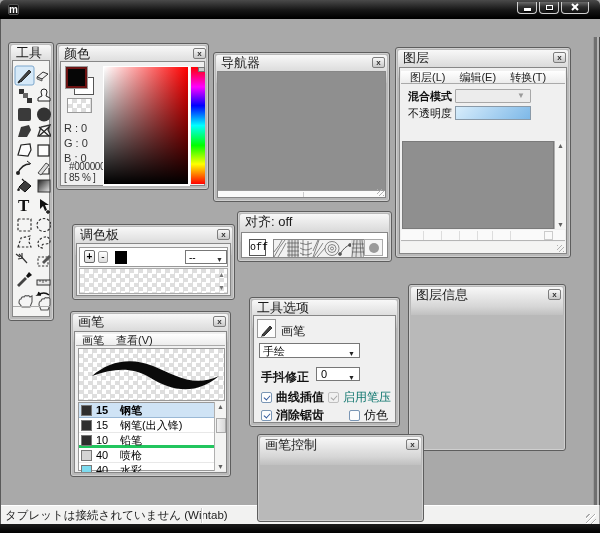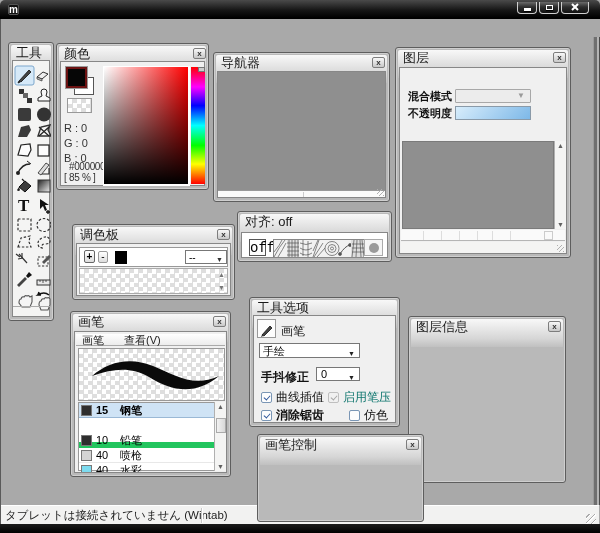--- a/index.html
+++ b/index.html
@@ -167,25 +167,26 @@
     <div class="abs gray" style="left:0;top:0;right:0;height:119px;border-bottom:1px solid #999"></div>
     <div class="abs" style="left:85px;top:120px;width:1px;bottom:0;background:#ccc"></div>
     <div class="abs" style="right:1px;bottom:1px;width:7px;height:7px;background:repeating-linear-gradient(135deg,#b0b0b0 0 1px,transparent 1px 3px)"></div>
   </div>
  </div>
 
  <div class="panel" id="p-layers" style="left:395px;top:47px;width:176px;height:211px">
   <div class="ptitle">图层</div>
   <div class="pclose" style="right:4px;top:4px">x</div>
   <div class="pbody" style="left:3px;top:19px;right:3px;bottom:3px">
+   <div class="abs" style="left:1px;top:3px;right:1px;height:13px;background:linear-gradient(#fff,#ececec);border-bottom:1px solid #aaa;font-size:11px;color:#222;line-height:12px"><span style="margin-left:9px">图层(L)</span><span style="margin-left:14px">编辑(E)</span><span style="margin-left:14px">转换(T)</span></div>
    <div class="abs" style="left:8px;top:21px;font-size:11px;color:#111;font-weight:bold">混合模式</div>
    <div class="abs" style="left:55px;top:20.5px;width:76px;height:14px;background:#ececec;border:1px solid #a8a8a8;border-radius:1px">
           <span class="abs" style="right:5px;top:1px;color:#9a9a9a;font-size:8px">▼</span>
         </div>
-   <div class="abs" style="left:8px;top:38px;font-size:11px;color:#111;font-weight:bold">不透明度</div>
+   <div class="abs" style="left:8px;top:38px;font-size:11px;color:#111;font-weight:normal">不透明度</div>
    <div class="abs" style="left:55px;top:37.5px;width:76px;height:14px;border:1px solid #8a9aa8;background:linear-gradient(135deg,#d8edfb,#7db8e8)"></div>
    <div class="abs gray" style="left:2px;top:73px;width:152px;height:88px;border:1px solid #7a7a7a"></div>
    <div class="abs vsb" style="left:154px;top:73px;width:12px;height:88px"></div>
    <div class="abs" style="left:1px;top:162px;right:1px;height:11px;background:#fafafa;border-bottom:1px solid #b5b5b5">
      <div class="abs" style="left:22px;top:1px;width:1px;height:9px;background:#ddd"></div>
           <div class="abs" style="left:40px;top:1px;width:1px;height:9px;background:#ddd"></div>
           <div class="abs" style="left:58px;top:1px;width:1px;height:9px;background:#ddd"></div>
           <div class="abs" style="left:76px;top:1px;width:1px;height:9px;background:#ddd"></div>
           <div class="abs" style="left:91px;top:1px;width:1px;height:9px;background:#ddd"></div>
           <div class="abs" style="left:109px;top:1px;width:1px;height:9px;background:#ddd"></div>
@@ -210,21 +211,21 @@
    <div class="abs chk" style="left:2px;top:24px;right:2px;bottom:1px;border:1px solid #aaa">
      <span class="abs" style="right:2px;top:2px;font-size:7px;color:#777">▲</span>
      <span class="abs" style="right:2px;bottom:2px;font-size:7px;color:#777">▼</span>
    </div>
   </div>
  </div>
 
  <div class="panel" id="p-align" style="left:237px;top:211px;width:155px;height:51px">
   <div class="ptitle">对齐: off</div>
   <div class="pbody" style="left:3px;top:20px;right:3px;bottom:3px;background:#fff">
-   <div class="abs" style="left:7px;top:6px;width:17px;height:17px;background:#fdfdfd;border:1px solid #555;font-size:14px;font-family:'Liberation Mono',monospace;text-align:right;line-height:16px">off</div>
+   <div class="abs" style="left:7px;top:6px;width:17px;height:17px;background:#fdfdfd;border:1px solid #555;font-size:10px;font-family:'Liberation Mono',monospace;text-align:right;line-height:16px">off</div>
    <svg class="abs" style="left:31px;top:6px" width="91" height="19" viewBox="0 0 91 19">
      <rect x="0.5" y="0.5" width="90" height="18" fill="#f1f1f1" stroke="#888"></rect>
      <g stroke="#555" stroke-width="0.7" fill="none">
        <path d="M1 18 Q6 8 12 1 M1 13 Q7 6 9 1 M5 18 Q10 10 13 4"></path>
        <rect x="14" y="1" width="12" height="17" fill="#ddd" stroke="none"></rect>
             <path d="M16 1 v17 M19 1 v17 M22 1 v17 M25 1 v17 M14 4 h12 M14 8 h12 M14 12 h12 M14 16 h12"></path>
        <path d="M27 4 q6 3 12 0 M27 9 q6 4 12 0 M27 14 q6 4 12 0 M30 1 v16 M35 2 v16"></path>
        <path d="M40 18 L46 1 M41 18 L50 4 M44 18 L52 9 M40 12 L45 1"></path>
        <circle cx="59" cy="9.5" r="7"></circle>
             <circle cx="59" cy="9.5" r="4"></circle>
@@ -239,29 +240,30 @@
    <div class="abs" style="left:122px;top:6px;width:19px;height:17px;background:#f5f5f5;border:1px solid #aaa">
           <div class="abs" style="left:4px;top:3px;width:10px;height:10px;border-radius:50%;background:#9a9a9a"></div>
         </div>
   </div>
  </div>
 
  <div class="panel" id="p-brush" style="left:70px;top:311px;width:161px;height:166px">
   <div class="ptitle">画笔</div>
   <div class="pclose" style="right:4px;top:4px">x</div>
   <div class="pbody" style="left:3px;top:19px;right:3px;bottom:3px">
-   <div class="abs" style="left:1px;top:2px;right:1px;height:12px;background:linear-gradient(#fff,#ececec);border-bottom:1px solid #aaa;font-size:11px;color:#222;line-height:12px"><span style="margin-left:6px">画笔</span><span style="margin-left:20px">查看(V)</span></div>
+   <div class="abs" style="left:1px;top:2px;right:1px;height:12px;background:linear-gradient(#fff,#ececec);border-bottom:1px solid #aaa;font-size:11px;color:#222;line-height:12px"><span style="margin-left:6px">画笔</span><span style="margin-left:12px">查看(V)</span></div>
    <div class="abs chk" style="left:3px;top:16px;width:147px;height:53px;border:1px solid #999">
      <svg width="147" height="53" viewBox="0 0 147 53">
             <path d="M13 27 C30 12 52 8 74 17 C96 26 114 39 140 27 C117 46 94 43 70 28 C52 17 32 20 13 27 Z" fill="#0a0a0a"></path>
           </svg>
    </div>
    <div class="abs" style="left:3px;top:70px;width:136px;height:69px;background:#fff;border:1px solid #999;border-right:none;font-size:11px">
      <div class="abs" style="left:0;top:0;right:0;height:15px;background:#cfe3f5;border-bottom:1px solid #9ab8d5"><span class="sw" style="background:#2e2e2e"></span><b><span style="display:inline-block;width:24px">15</span>钢笔</b></div>
-     <div class="abs" style="left:0;top:30px;right:0;height:15px;border-bottom:6px solid #22c55e"><span class="sw" style="background:#2e2e2e"></span><span style="display:inline-block;width:24px">10</span>铅笔</div>
+     <div class="abs" style="left:0;top:15px;right:0;height:15px;border-bottom:1px solid #e8e8e8"><span class="sw" style="background:#2e2e2e"></span><span style="display:inline-block;width:24px">15</span>钢笔(出入锋)</div>
+     <div class="abs" style="left:0;top:30px;right:0;height:15px;border-bottom:3px solid #22c55e"><span class="sw" style="background:#2e2e2e"></span><span style="display:inline-block;width:24px">10</span>铅笔</div>
      <div class="abs" style="left:0;top:45px;right:0;height:15px;border-bottom:1px solid #e8e8e8"><span class="sw" style="background:#d4d4d4"></span><span style="display:inline-block;width:24px">40</span>喷枪</div>
      <div class="abs" style="left:0;top:60px;right:0;height:9px;overflow:hidden"><span class="sw" style="background:#7cdbef"></span><span style="display:inline-block;width:24px">40</span>水彩</div>
    </div>
    <div class="abs vsb" style="left:139px;top:70px;width:12px;height:69px">
           <div class="abs" style="left:1px;top:16px;width:10px;height:15px;background:linear-gradient(90deg,#f2f2f2,#d8d8d8);border:1px solid #aaa"></div>
         </div>
   </div>
  </div>
 
  <div class="panel" id="p-opts" style="left:249px;top:297px;width:151px;height:130px">
@@ -270,28 +272,28 @@
    <div class="abs" style="left:3px;top:3px;width:19px;height:19px;background:#fdfdfd;border:1px solid #999">
     <svg width="19" height="19">
             <path d="M4 15 L12 6 L14 8 L6 16 Z" fill="#444" stroke="#111" stroke-width="0.8"></path>
             <path d="M4 15 l-1 2 2-1 z" fill="#000"></path>
           </svg>
    </div>
    <div class="abs" style="left:27px;top:7px;font-size:12px;color:#111">画笔</div>
    <div class="abs" style="left:5px;top:27px;width:101px;height:15px;background:#fff;border:1px solid #777;font-size:11px;line-height:14px"><span style="margin-left:3px">手绘</span><span class="abs" style="right:4px;top:3px;font-size:7px;color:#222">▼</span></div>
    <div class="abs" style="left:7px;top:53px;font-size:12px;color:#111;font-weight:bold">手抖修正</div>
    <div class="abs" style="left:62px;top:51px;width:44px;height:14px;background:#fff;border:1px solid #777;font-size:11px;line-height:13px"><span style="margin-left:4px">0</span><span class="abs" style="right:4px;top:3px;font-size:7px;color:#222">▼</span></div>
-   <div class="abs" style="left:7px;top:73px;font-size:12px;color:#111;font-weight:normal"><span class="cb on"></span>曲线插值</div>
+   <div class="abs" style="left:7px;top:73px;font-size:12px;color:#111;font-weight:bold"><span class="cb on"></span>曲线插值</div>
    <div class="abs" style="left:74px;top:73px;font-size:12px;color:#0f766e"><span class="cb dis on"></span>启用笔压</div>
    <div class="abs" style="left:7px;top:91px;font-size:12px;color:#111;font-weight:bold"><span class="cb on"></span>消除锯齿</div>
    <div class="abs" style="left:95px;top:91px;font-size:12px;color:#111"><span class="cb"></span>仿色</div>
   </div>
  </div>
 
- <div class="panel" id="p-linfo" style="left:408px;top:316px;width:158px;height:167px">
+ <div class="panel" id="p-linfo" style="left:408px;top:284px;width:158px;height:167px">
   <div class="ptitle">图层信息</div>
   <div class="pclose" style="right:4px;top:4px">x</div>
  </div>
 
  <div class="panel" id="p-bctl" style="left:257px;top:434px;width:167px;height:88px">
   <div class="ptitle">画笔控制</div>
   <div class="pclose" style="right:4px;top:4px">x</div>
  </div>
 </div>
 

